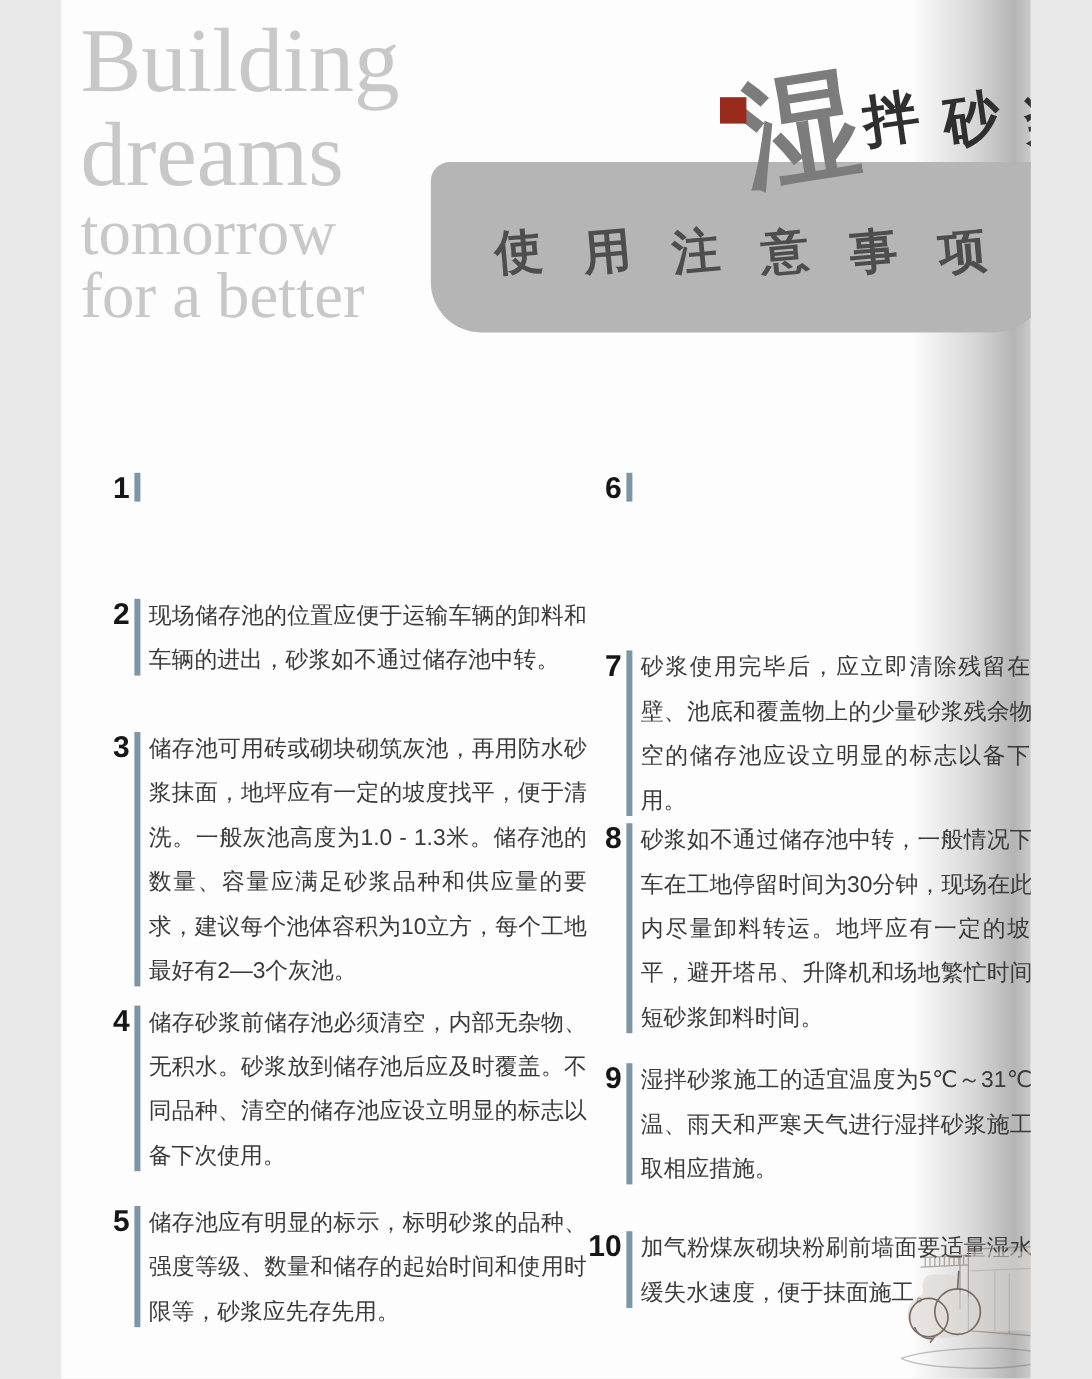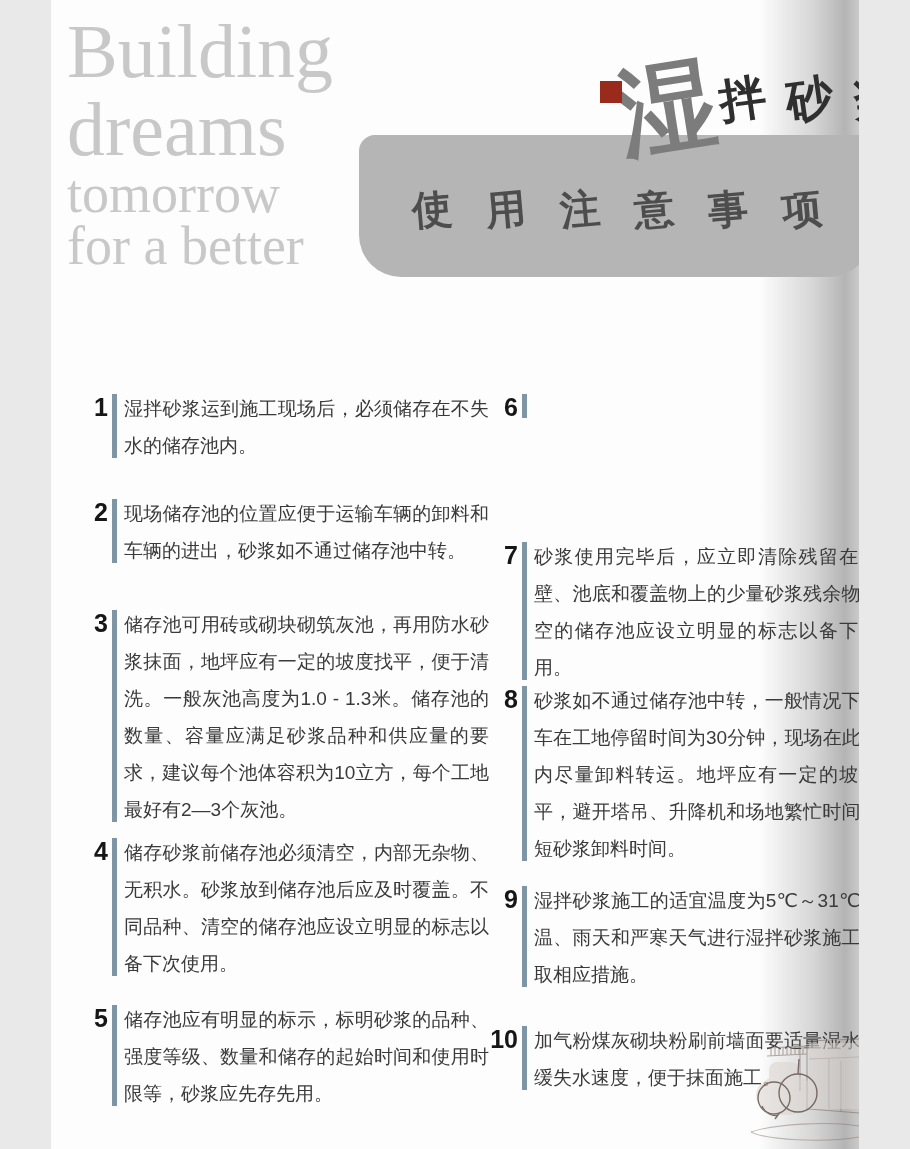--- a/index.html
+++ b/index.html
@@ -106,21 +106,20 @@
     <div class="band-title"><span class="ch">使</span><span class="ch">用</span><span class="ch">注</span><span class="ch">意</span><span class="ch">事</span><span class="ch">项</span></div>
   </div>
 
   <div class="hero-red-square"></div>
   <div class="big-char"><span class="ch">湿</span></div>
   <div class="title-rest"><span class="ch">拌</span><span class="ch">砂</span><span class="ch">浆</span></div>
 
   <div class="item col-l i1">
     <div class="num">1</div>
     <div class="bar"></div>
-    <div class="txt">湿拌砂浆运到施工现场后，必须储存在不失水的储存池内。</div>
   </div>
   <div class="item col-l i2">
     <div class="num">2</div>
     <div class="bar"></div>
     <div class="txt">现场储存池的位置应便于运输车辆的卸料和车辆的进出，砂浆如不通过储存池中转。</div>
   </div>
   <div class="item col-l i3">
     <div class="num">3</div>
     <div class="bar"></div>
     <div class="txt">储存池可用砖或砌块砌筑灰池，再用防水砂浆抹面，地坪应有一定的坡度找平，便于清洗。一般灰池高度为1.0 - 1.3米。储存池的数量、容量应满足砂浆品种和供应量的要求，建议每个池体容积为10立方，每个工地最好有2—3个灰池。</div>

